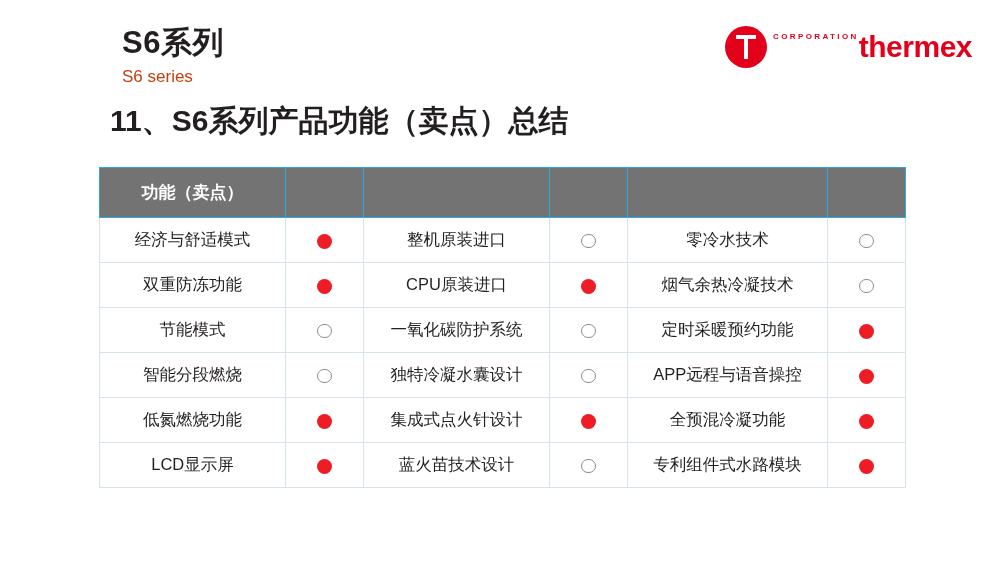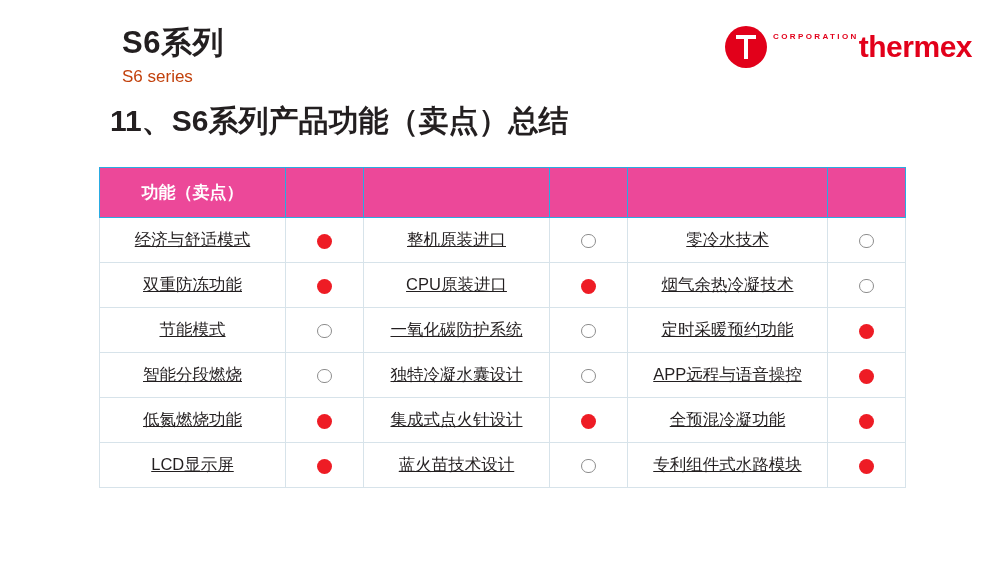--- a/index.html
+++ b/index.html
@@ -125,33 +125,32 @@
   }
   table.feature-table th,
   table.feature-table td {
     border: 1px solid #d7e3ea;
     text-align: center;
     vertical-align: middle;
     font-size: 16.5px;
     color: #231f20;
   }
   table.feature-table thead th {
-    background: #ec4899;
+    background: #737373;
     color: #ffffff;
     height: 47px;
     font-weight: bold;
     font-size: 17px;
     border: 1px solid #29abe2;
   }
   thead th.sep {
     border-left: 1px solid #7fcdee;
   }
   table.feature-table tbody td {
     height: 42px;
-    text-decoration: underline;
   }
   td.label {
     padding: 0 6px;
   }
   .dot {
     display: inline-block;
     width: 15px;
     height: 15px;
     border-radius: 50%;
     vertical-align: middle;

